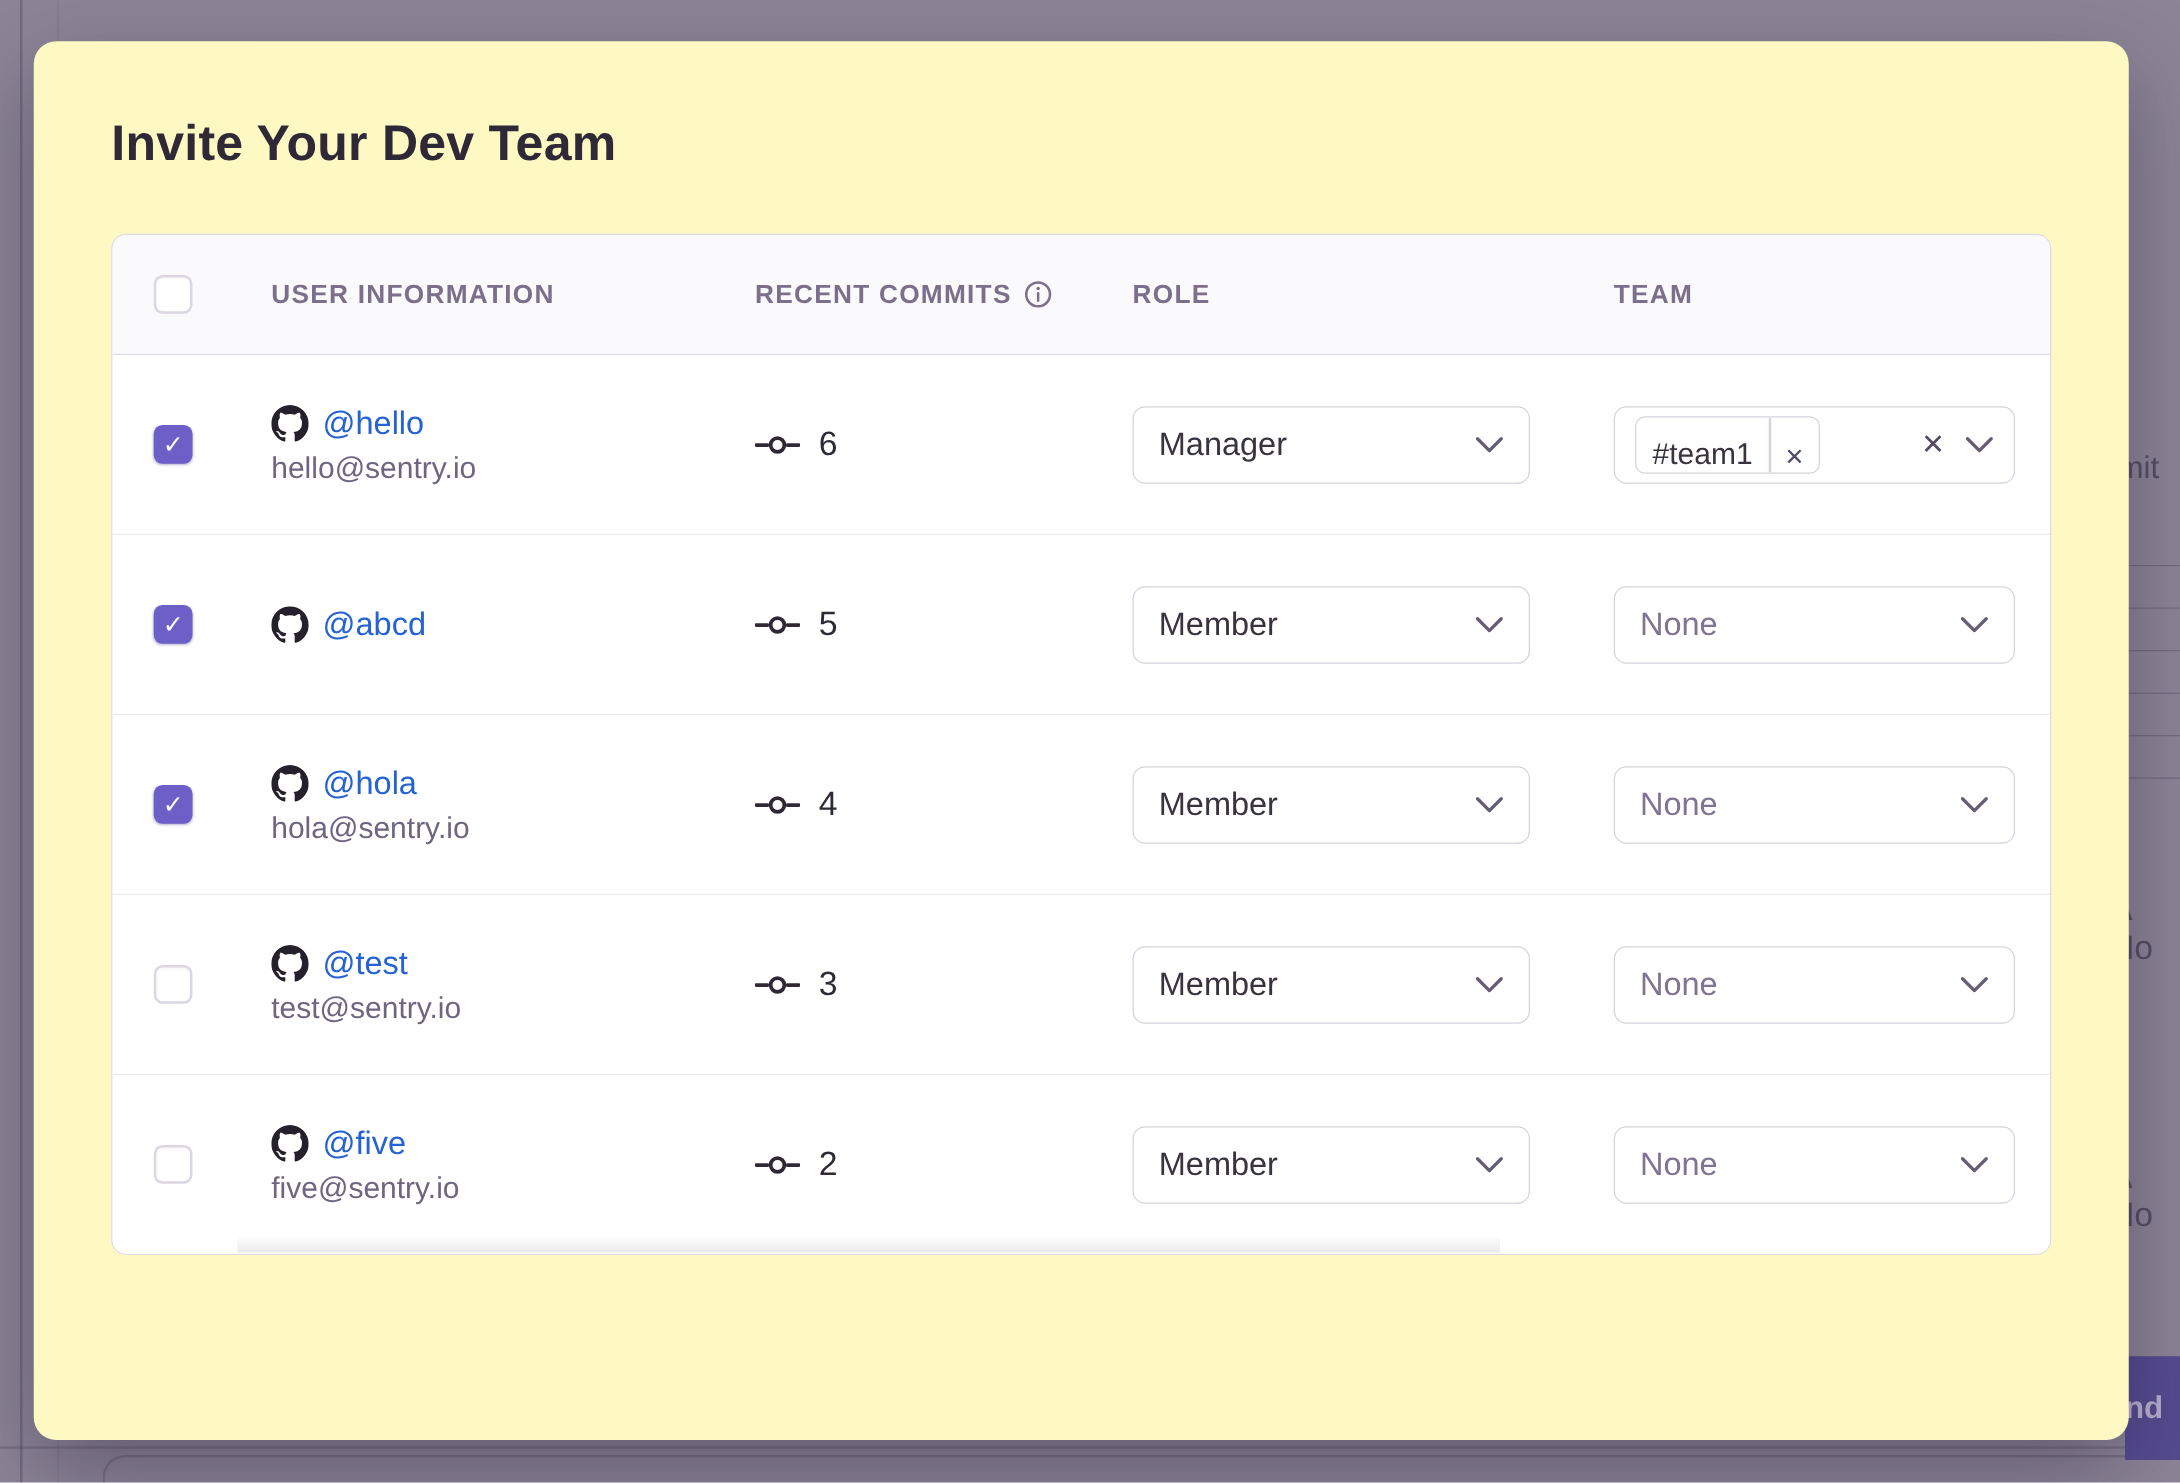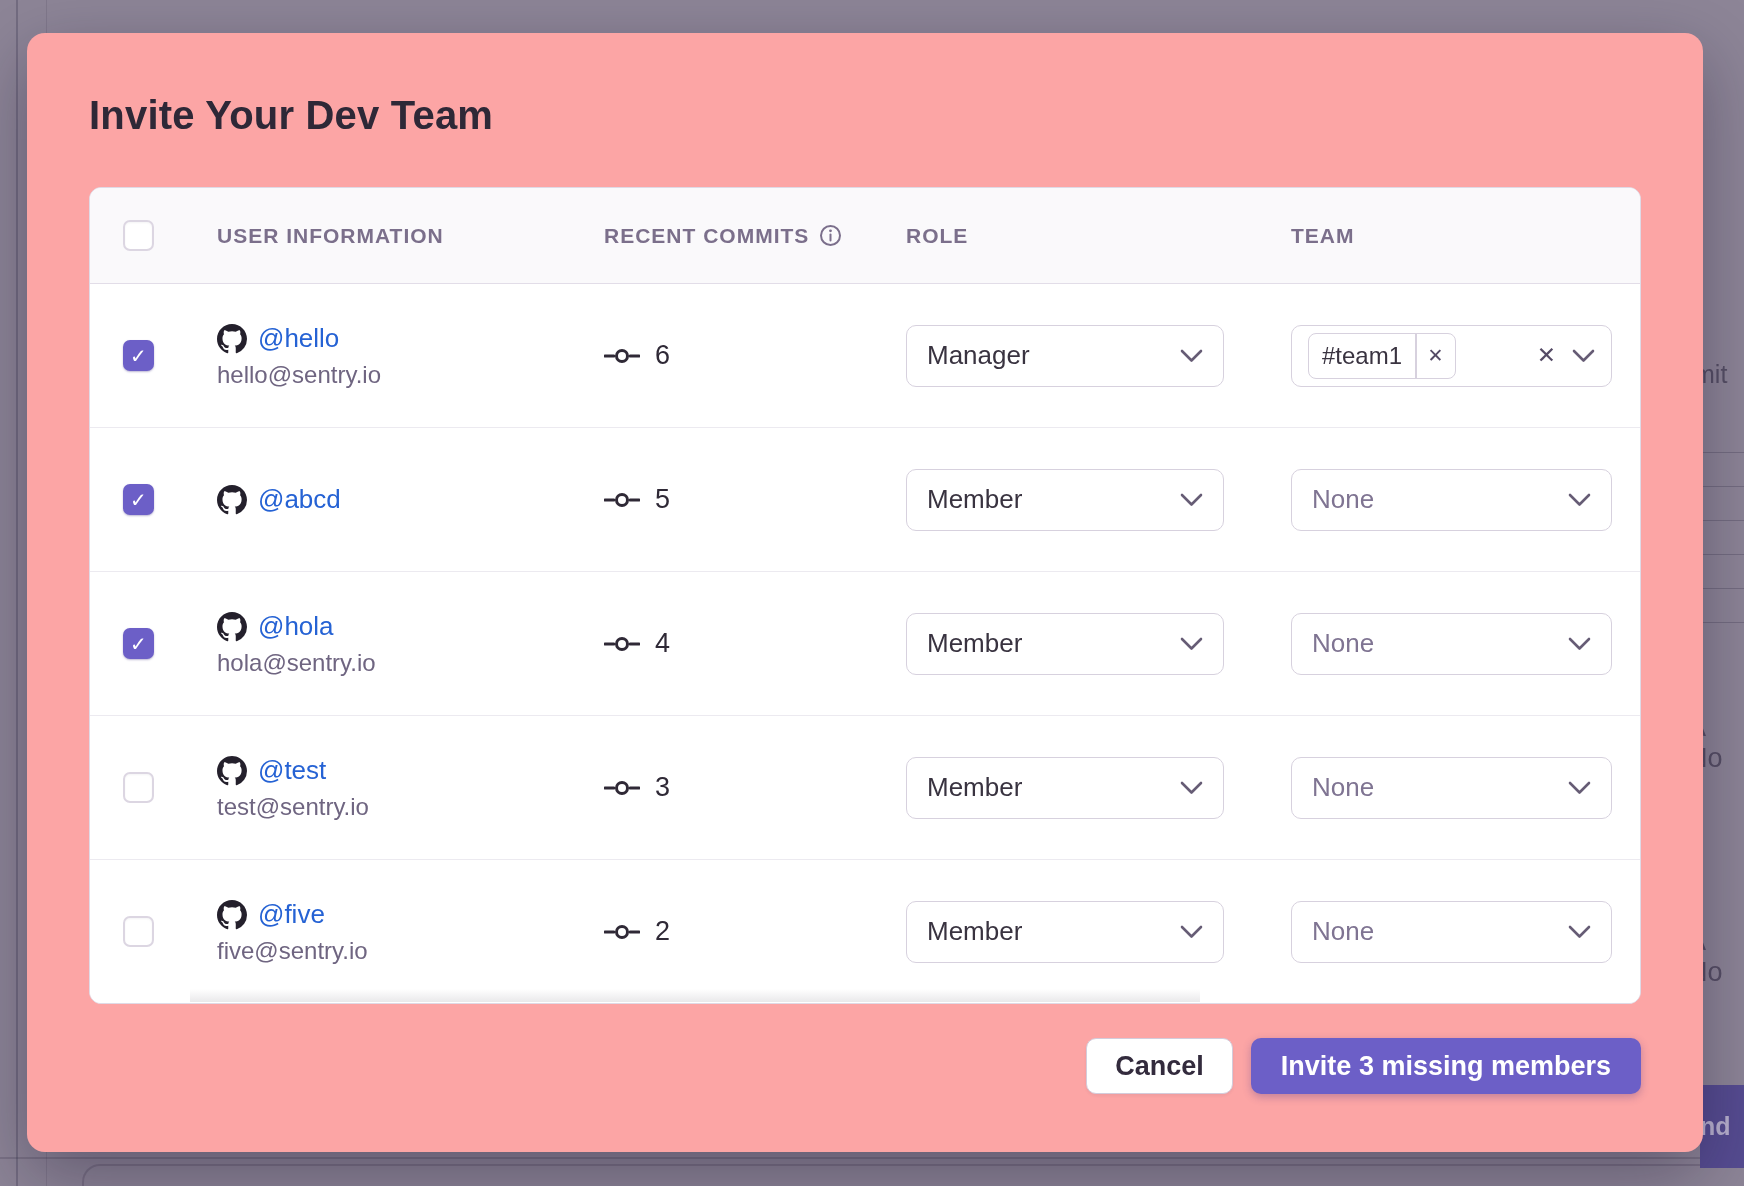--- a/index.html
+++ b/index.html
@@ -20,21 +20,21 @@
   .bg-line{position:absolute;left:1686px;width:58px;height:1px;background:rgba(55,48,72,.28);}
   .bg-hline{position:absolute;left:0;top:1157px;width:100%;height:2px;background:rgba(55,48,72,.22);}
   .bg-cardedge{position:absolute;left:82px;top:1164px;width:1662px;height:22px;
     border-top:2px solid rgba(55,48,72,.22);border-left:2px solid rgba(55,48,72,.22);
     border-top-left-radius:18px;}
   .bg-btn{position:absolute;left:1700px;top:1085px;width:44px;height:83px;background:#564c91;
     color:#b9b2cf;font-size:25px;font-weight:700;display:flex;align-items:center;}
   
   .modal{
     position:absolute;left:27px;top:33px;width:1676px;height:1119px;
-    background:#fca5a5;border-radius:18px;box-sizing:border-box;
+    background:#fef9c3;border-radius:18px;box-sizing:border-box;
     padding:0 62px;box-shadow:0 24px 70px rgba(20,12,40,.35);
   }
   h1.title{
     margin:56px 0 0 0;font-size:40px;line-height:52px;font-weight:700;
     color:#2e2837;letter-spacing:.2px;
   }
   
   .table{
     margin-top:46px;border:1px solid #dfdae6;border-radius:12px;
     overflow:hidden;position:relative;background:#fff;
@@ -71,21 +71,21 @@
     padding:0 20px;font-size:26px;
   }
   .role-select{width:318px;gap:13px;}
   .team-select{width:321px;}
   .sel-value{color:#393340;margin-right:auto;}
   .sel-placeholder{color:#7f7492;margin-right:auto;}
   .chev{flex:0 0 auto;}
   .team-filled{padding:0 16px;}
   .tag-pill{
     border:1.5px solid #d7d1de;border-radius:8px;height:46px;
-    display:flex;align-items:center;box-sizing:border-box;overflow:hidden;background:#fff;
+    display:flex;align-items:flex-end;box-sizing:border-box;overflow:hidden;background:#fff;
   }
   .tag-label{padding:0 13px;font-size:24px;color:#393340;}
   .tag-div{width:1.5px;align-self:stretch;background:#d7d1de;}
   .tag-x{width:38px;text-align:center;font-size:19px;color:#554b66;cursor:pointer;}
   .clear-x{margin-left:auto;margin-right:16px;font-size:23px;color:#554b66;cursor:pointer;line-height:1;}
   .scroll-shadow{
     position:absolute;bottom:1px;left:100px;width:1010px;height:13px;
     background:linear-gradient(to top, rgba(42,36,54,.10), rgba(42,36,54,0));
     pointer-events:none;
   }
@@ -338,17 +338,13 @@
           <svg class="chev" width="23" height="14" viewBox="0 0 23 14">
               <polyline points="2,2 11.5,11.5 21,2" fill="none" stroke="#665c75" stroke-width="2.6" stroke-linecap="round" stroke-linejoin="round"></polyline>
             </svg>
         </div>
       </div>
     </div>
 
     <div class="scroll-shadow"></div>
   </div>
 
-  <div class="footer">
-    <button class="btn-cancel">Cancel</button>
-    <button class="btn-invite">Invite 3 missing members</button>
-  </div>
 </div>
 
 </body></html>

